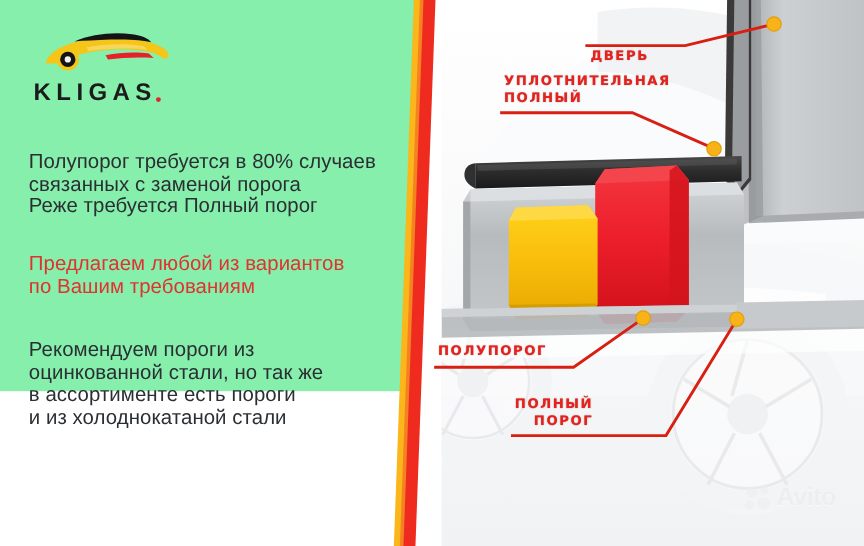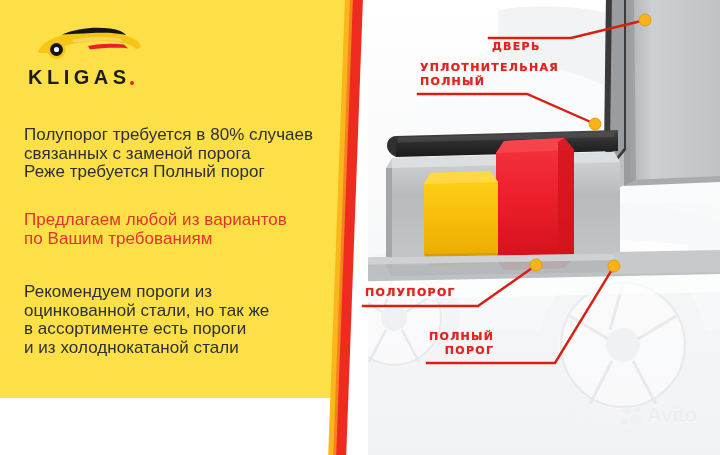--- a/index.html
+++ b/index.html
@@ -6,22 +6,22 @@
   body{
     width:720px;height:455px;overflow:hidden;
     background:#ffffff;
     font-family:"Liberation Sans","DejaVu Sans",sans-serif;
     -webkit-font-smoothing:antialiased;
   }
   #poster{position:relative;width:720px;height:455px;overflow:hidden;background:#fff;}
 
   
   #left-panel{
-    position:absolute;left:0;top:0;width:345px;height:398px;
-    background:#fde047;
+    position:absolute;left:0;top:0;width:345px;height:326px;
+    background:#86efac;
   }
   #logo-block{position:absolute;left:24px;top:22px;width:160px;height:72px;}
   #logo-mark{position:absolute;left:8px;top:0;width:116px;height:42px;}
   #logo-word{
     position:absolute;left:4px;top:44px;
     font-size:20px;font-weight:700;letter-spacing:4.5px;color:#1b1b1b;
     font-family:"Liberation Sans","DejaVu Sans",sans-serif;
   }
   .dot-accent{
     position:absolute;width:4px;height:4px;border-radius:50%;

